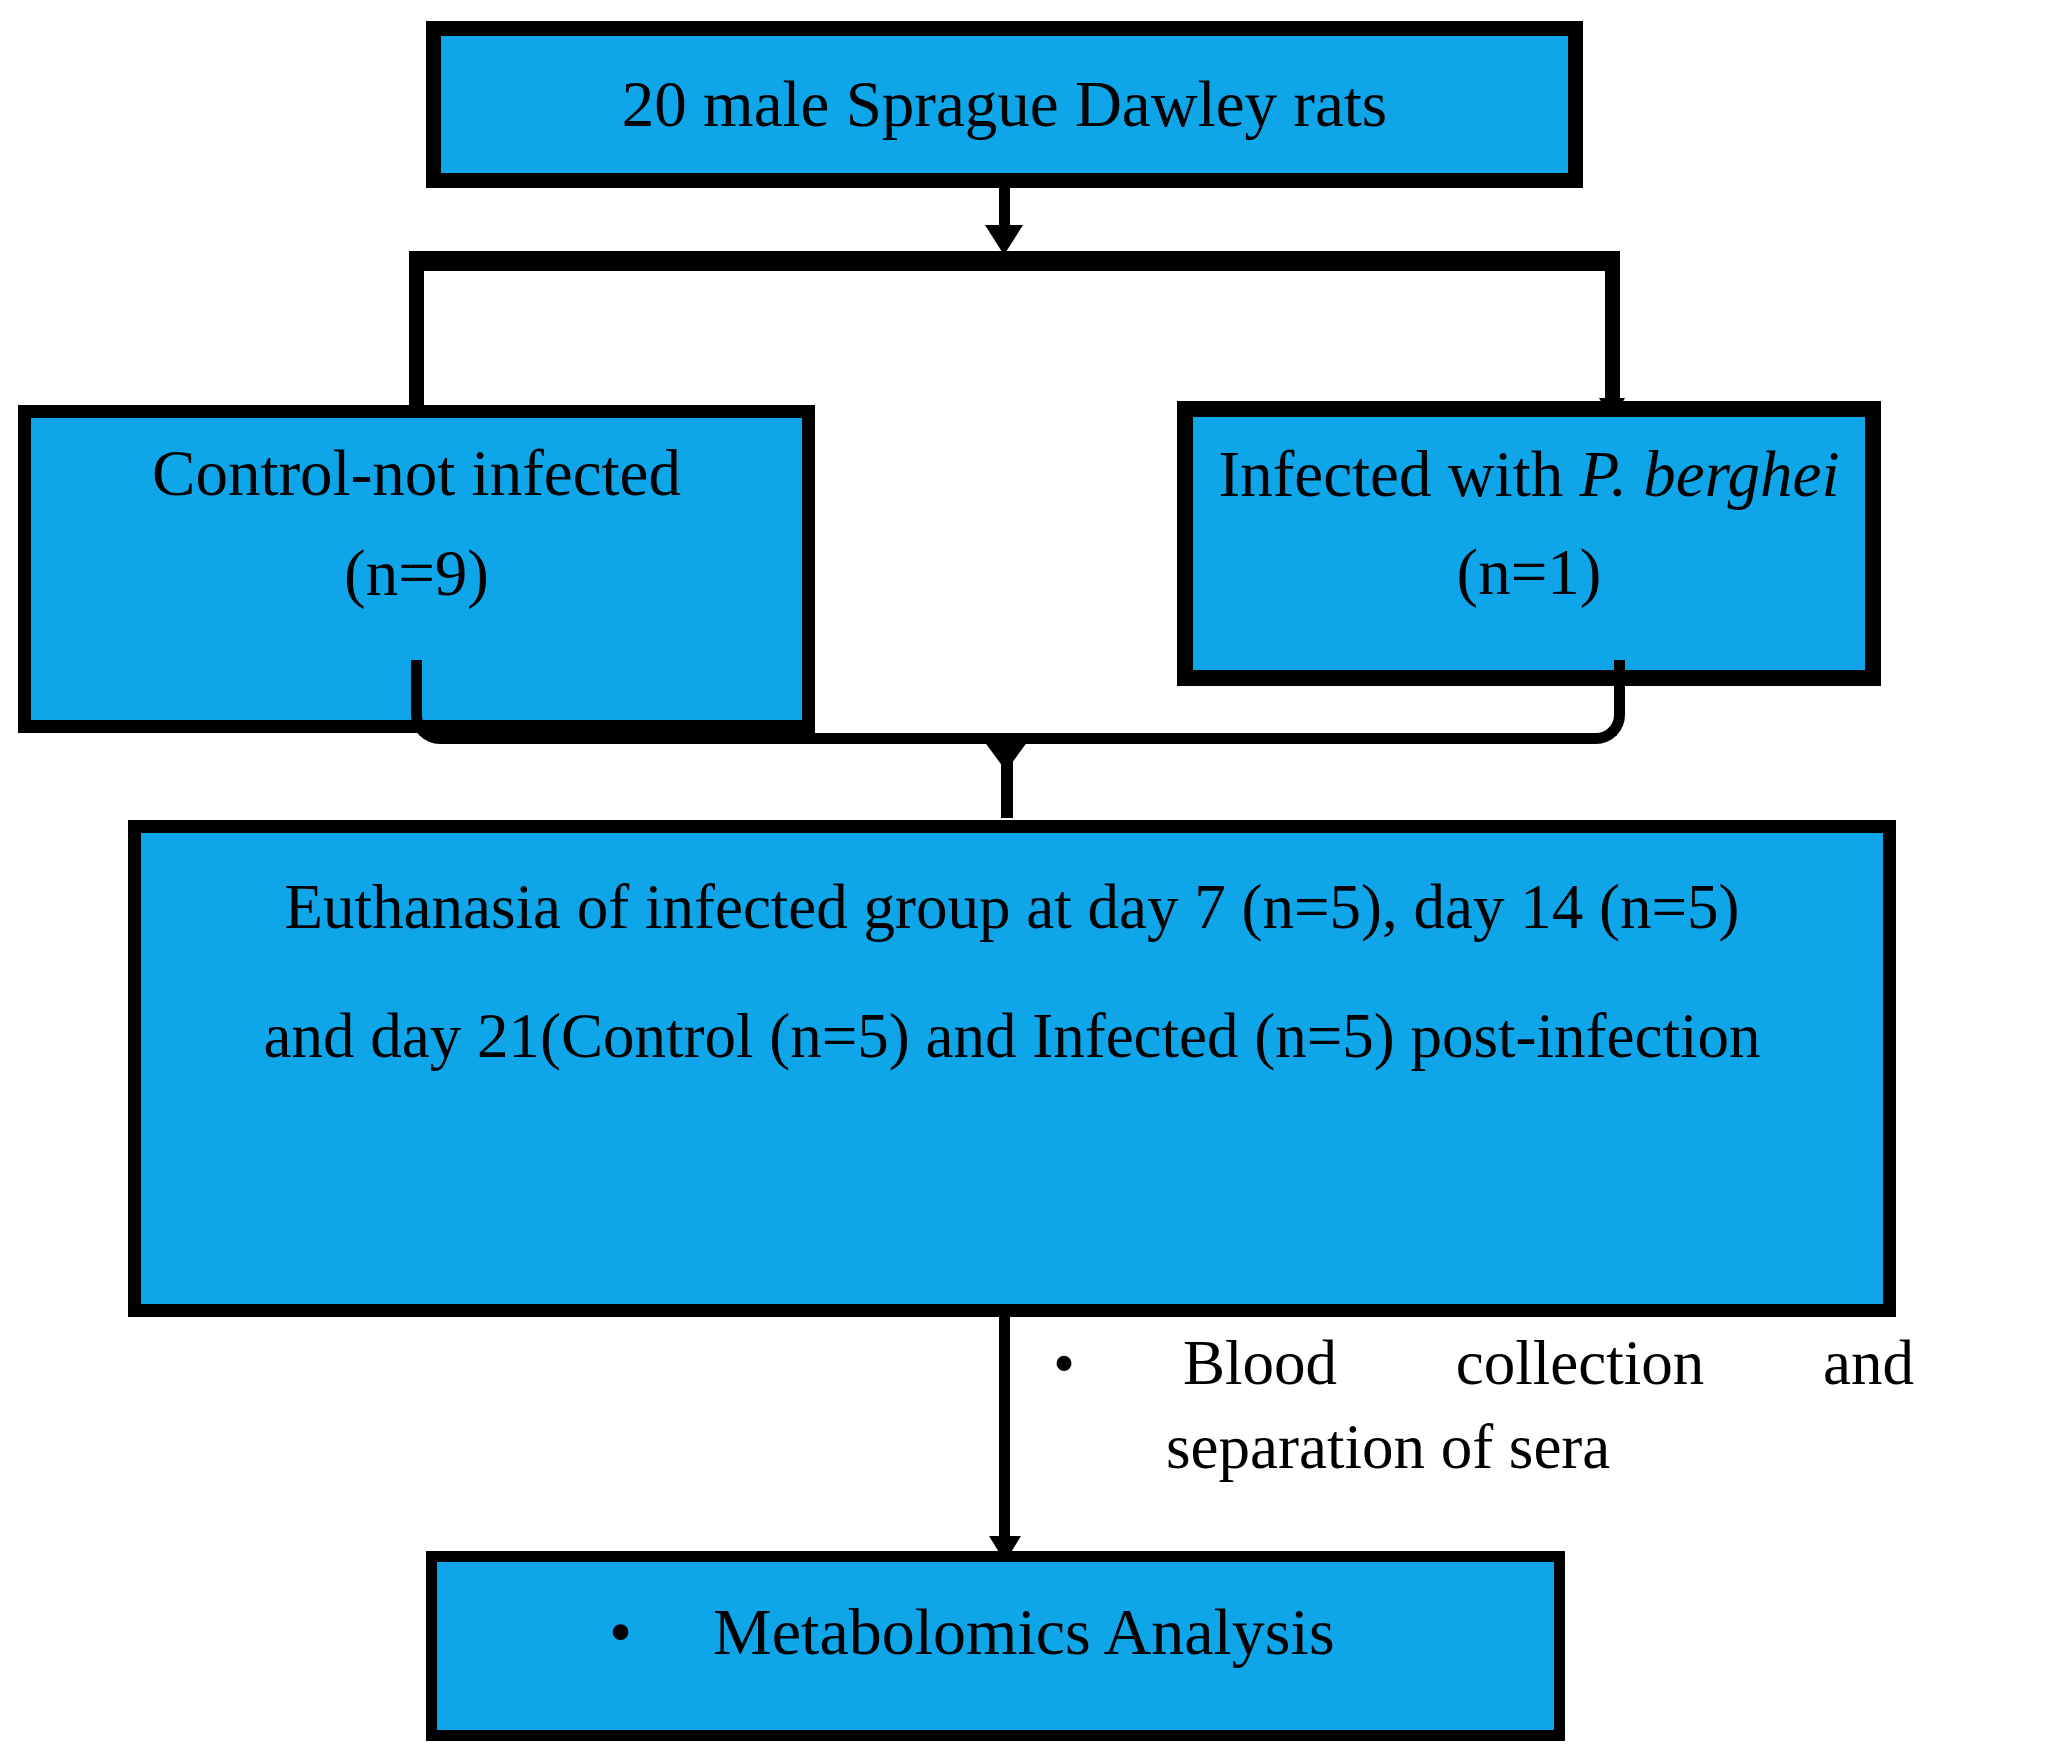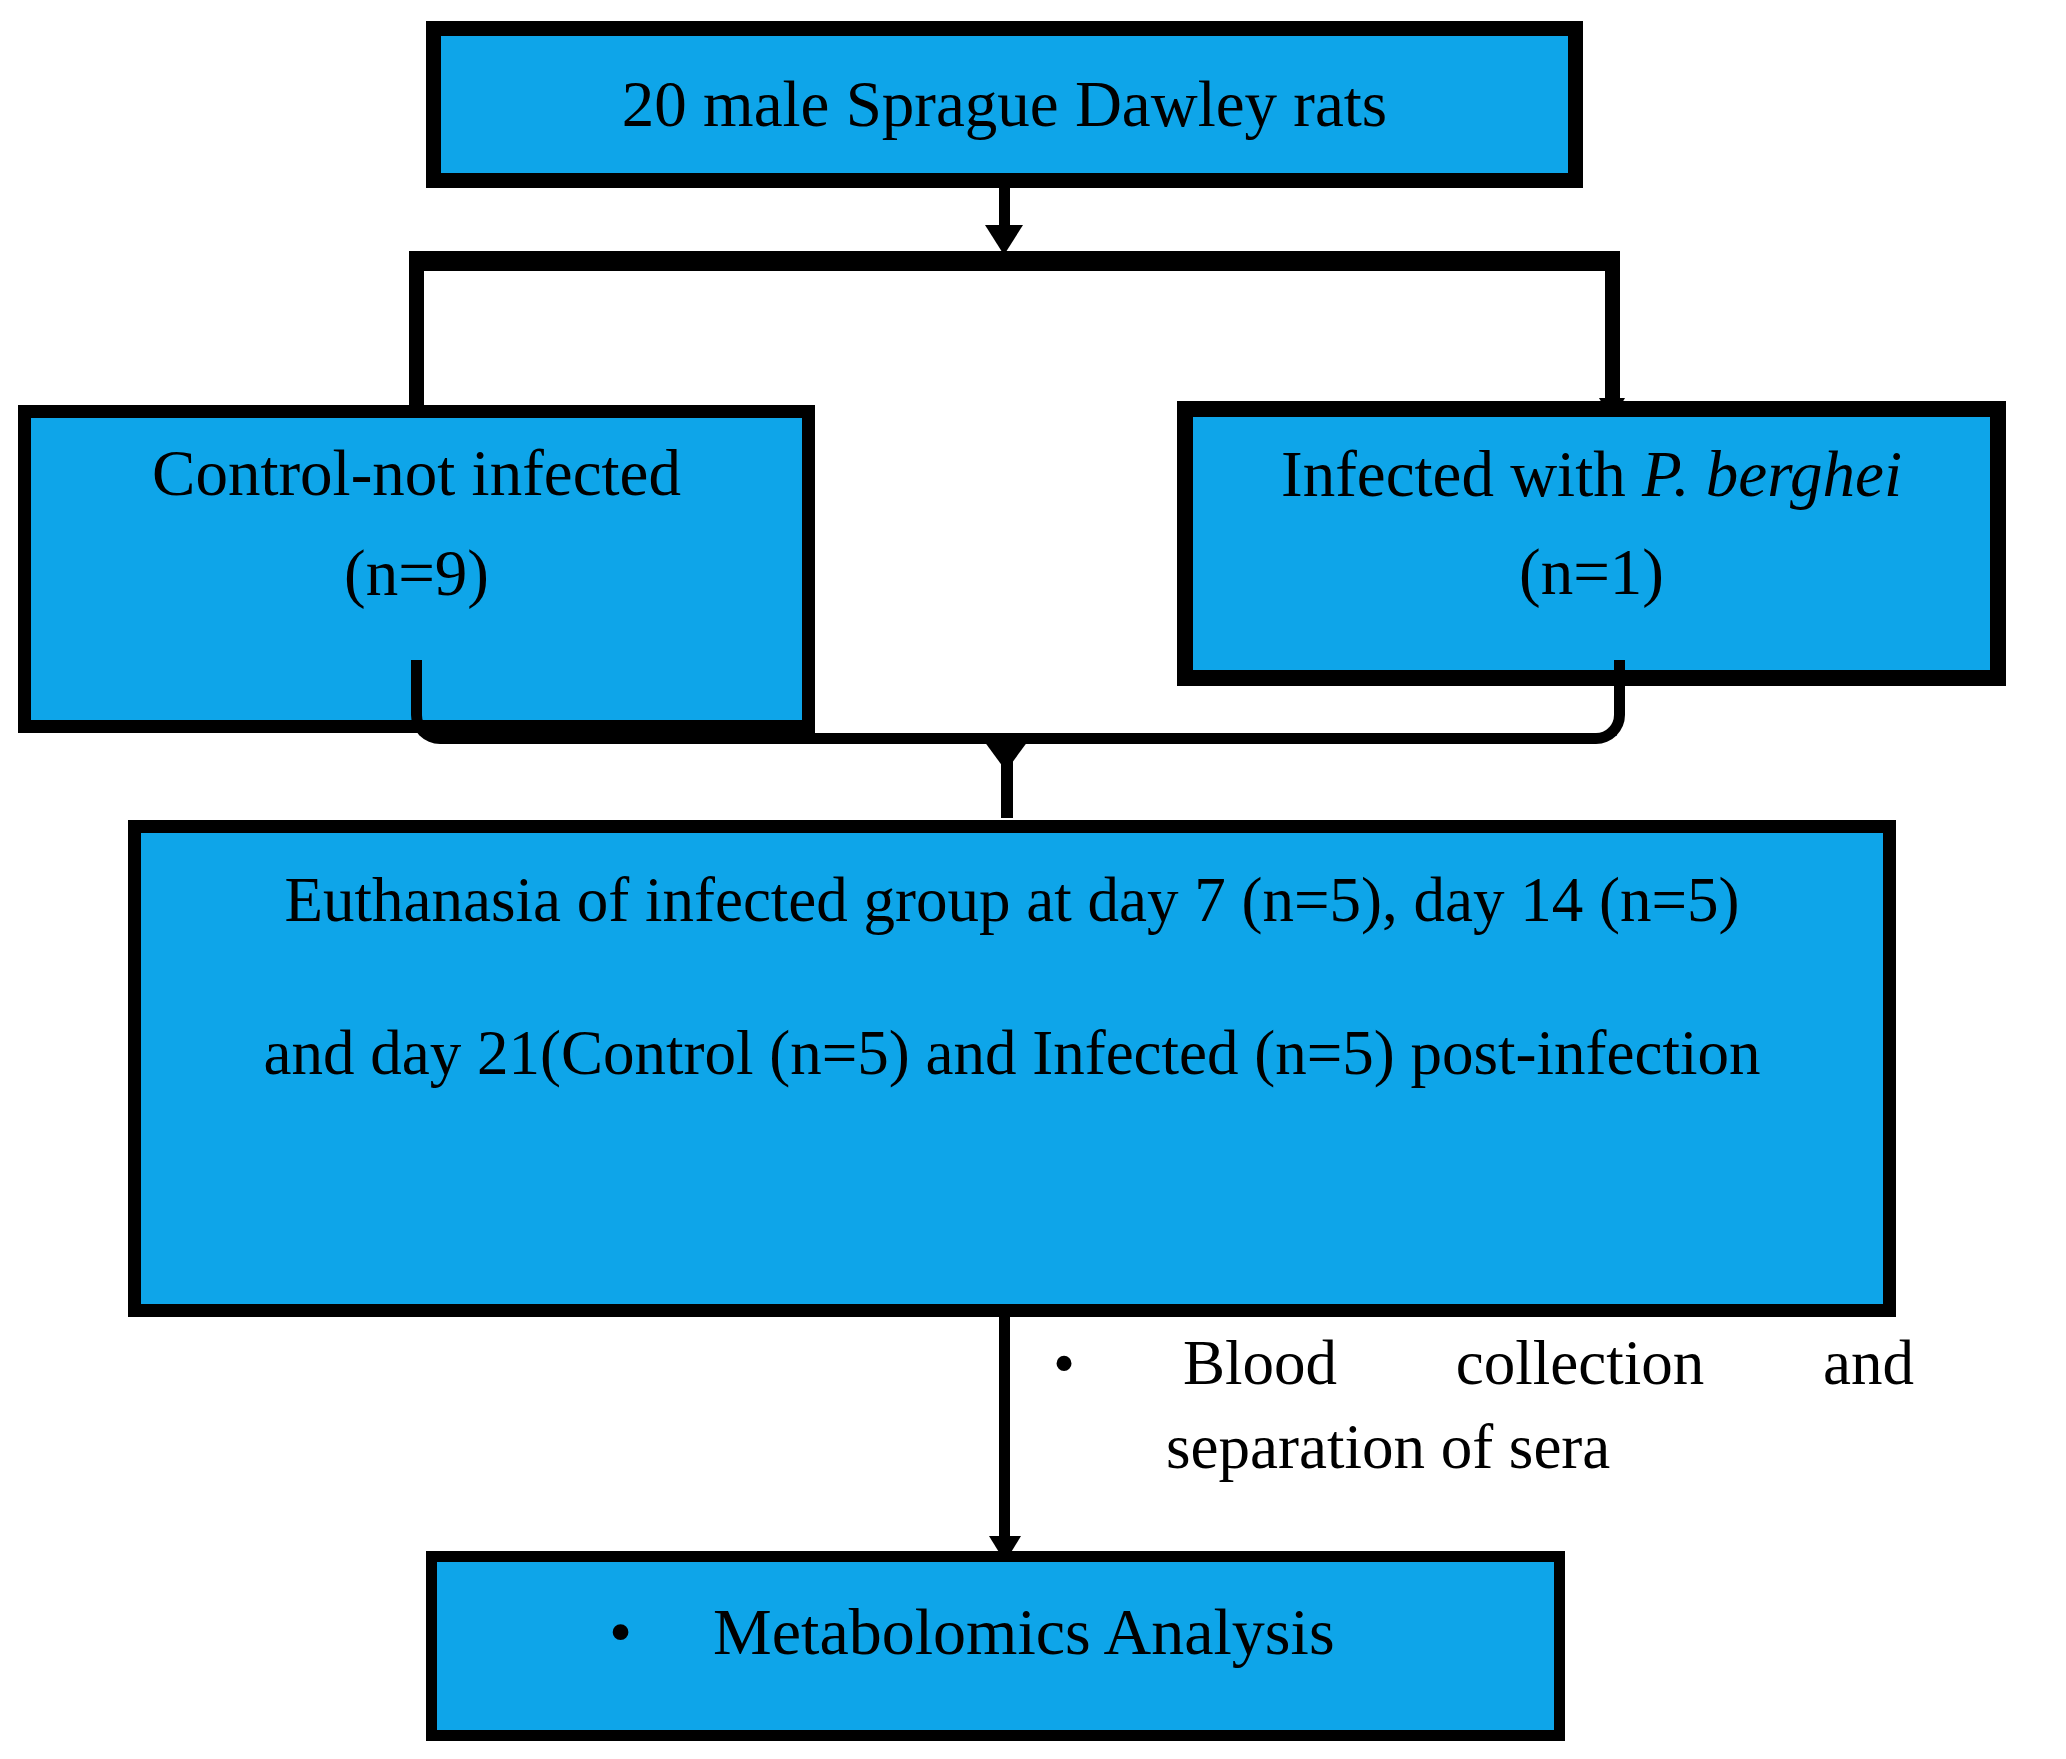--- a/index.html
+++ b/index.html
@@ -59,21 +59,21 @@
     border-top: 22.6px solid #000000;
   }
 
   
   .left-box {
     left: 18px; top: 405px; width: 797px; height: 328px;
     padding-top: 4.5px;
     font-size: 65px; line-height: 1.55;
   }
   .right-box {
-    left: 1177px; top: 401px; width: 829px; height: 285px;
+    left: 1177px; top: 401px; width: 704px; height: 285px;
     border-width: 16px;
     padding-top: 9px;
     font-size: 65px; line-height: 1.5;
   }
   .right-box .it { font-style: italic; }
 
   
   .merge-brace {
     position: absolute;
     left: 411px; top: 660px; width: 1214px; height: 84px;
@@ -90,23 +90,23 @@
     border-left: 22.6px solid transparent;
     border-right: 22.6px solid transparent;
     border-top: 30px solid #000000;
   }
   .merge-stem { left: 1001px; top: 741px; width: 12px; height: 77px; }
 
   
   .big-box {
     left: 128px; top: 820px; width: 1768px; height: 497px;
     border-width: 13px;
-    padding-top: 3px;
+    padding-top: 10px;
     justify-content: flex-start;
-    font-size: 63px; line-height: 2.05; gap: 24px;
+    font-size: 63px; line-height: 2.05;
   }
   .big-box .bline { width: 100%; text-align: center; white-space: nowrap; }
 
   
   .flow-line2 { left: 999px; top: 1315px; width: 11.3px; height: 230px; }
   .flow-arrow2 {
     left: 989px; top: 1536px;
     border-left: 16px solid transparent;
     border-right: 16px solid transparent;
     border-top: 26px solid #000000;

